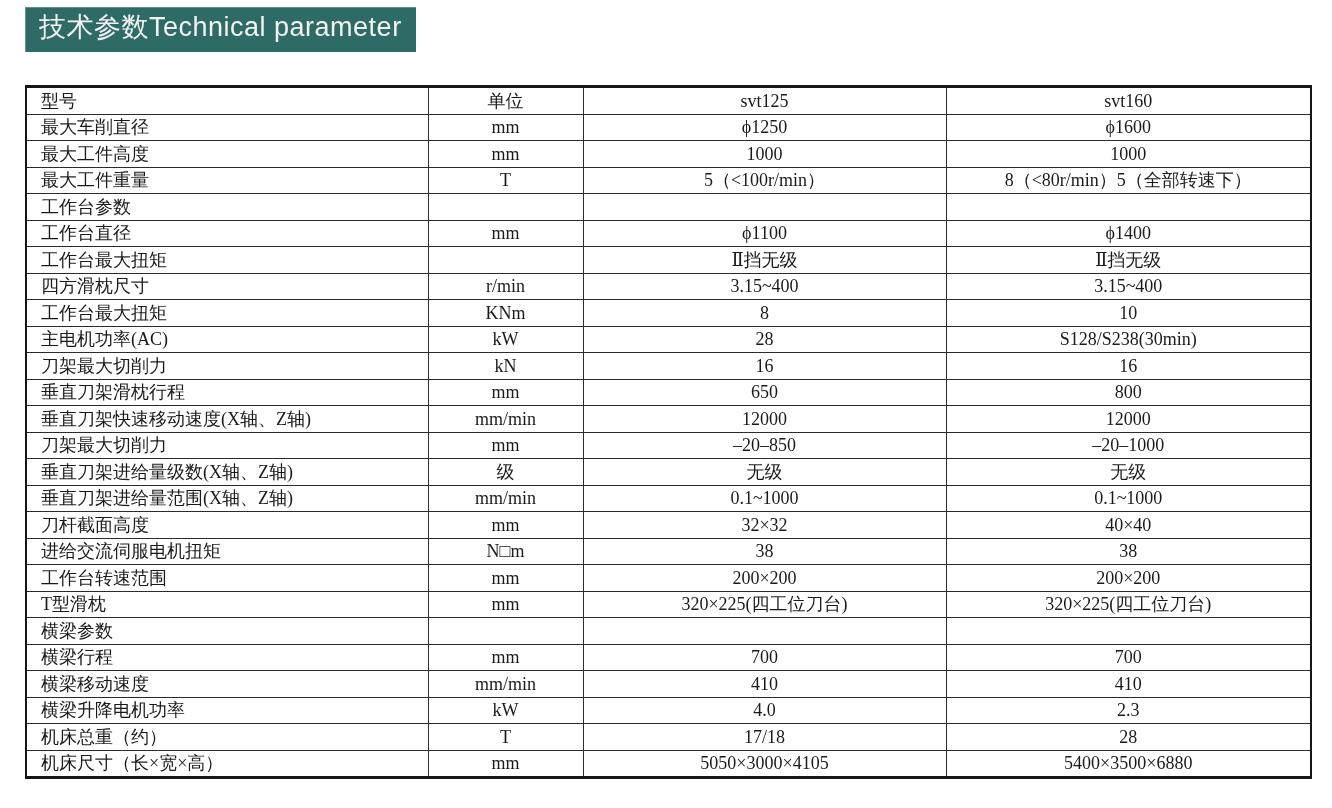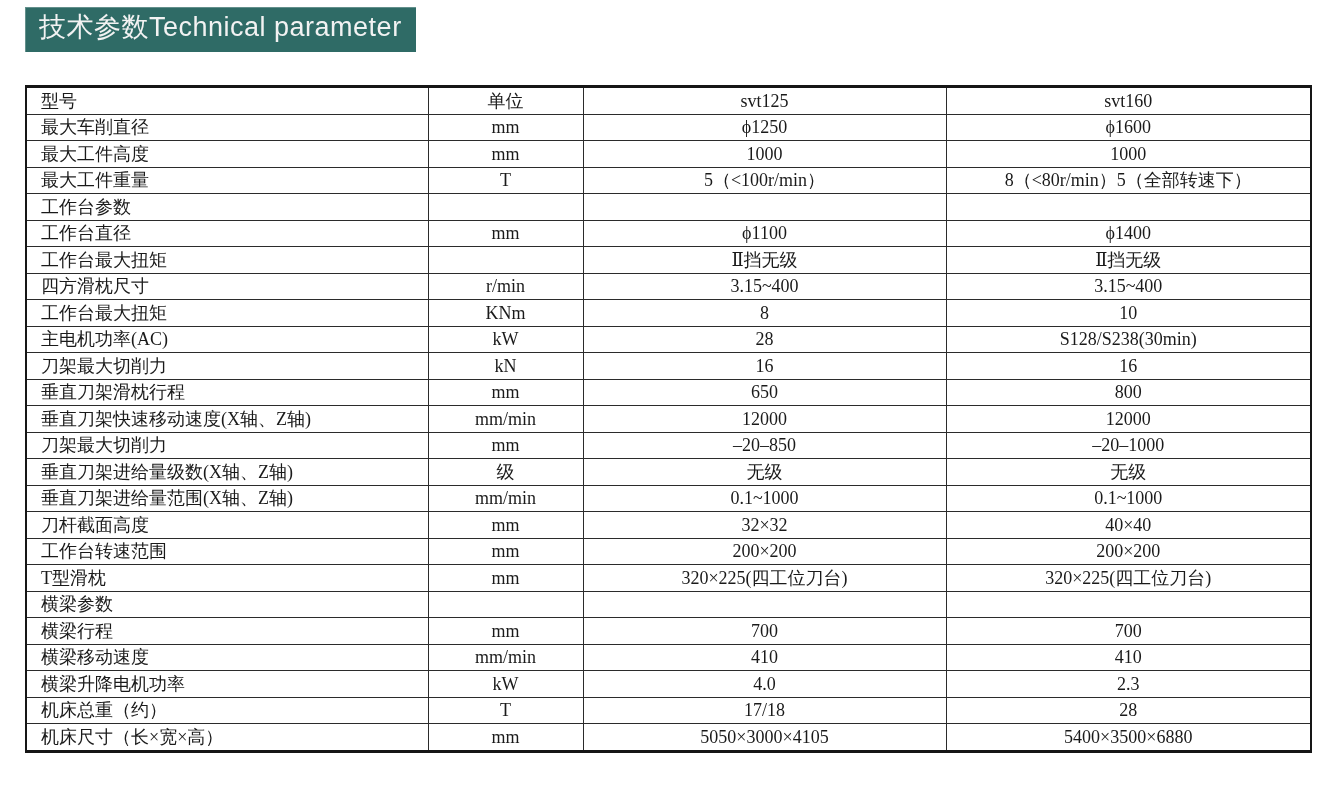--- a/index.html
+++ b/index.html
@@ -161,20 +161,26 @@
     <td class="center">0.1~1000</td>
     <td class="center">0.1~1000</td>
   </tr>
       <tr>
     <td class="left">刀杆截面高度</td>
     <td class="center">mm</td>
     <td class="center">32×32</td>
     <td class="center">40×40</td>
   </tr>
       <tr>
+    <td class="left">进给交流伺服电机扭矩</td>
+    <td class="center">N□m</td>
+    <td class="center">38</td>
+    <td class="center">38</td>
+  </tr>
+      <tr>
     <td class="left">工作台转速范围</td>
     <td class="center">mm</td>
     <td class="center">200×200</td>
     <td class="center">200×200</td>
   </tr>
       <tr>
     <td class="left">T型滑枕</td>
     <td class="center">mm</td>
     <td class="center">320×225(四工位刀台)</td>
     <td class="center">320×225(四工位刀台)</td>

